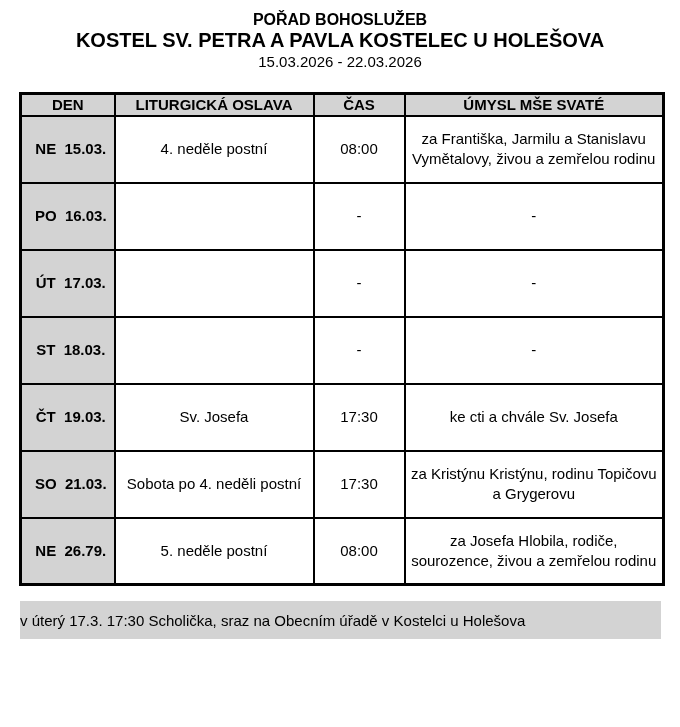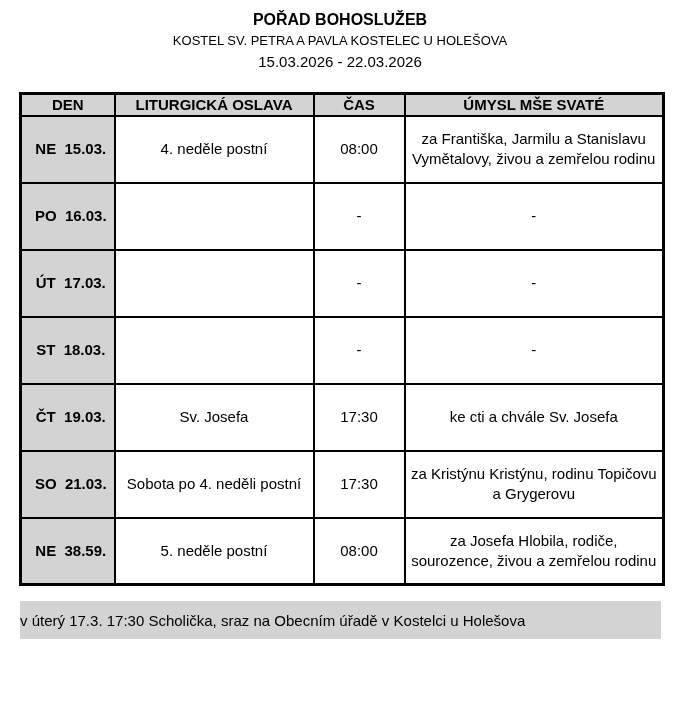--- a/index.html
+++ b/index.html
@@ -15,22 +15,22 @@
   .doc { width: 680px; }
 
   
   .titles { text-align: center; padding-top: 9px; }
   .title {
     font-size: 16px;
     font-weight: bold;
     line-height: 21px;
   }
   .subtitle {
-    font-size: 13px;
-    font-weight: normal;
+    font-size: 20px;
+    font-weight: bold;
     line-height: 21px;
     text-align: center;
   }
   .daterange {
     font-size: 15px;
     font-weight: normal;
     line-height: 22px;
   }
 
   
@@ -147,21 +147,21 @@
         <td class="time">17:30</td>
         <td class="intention">ke cti a chvále Sv. Josefa</td>
       </tr>
       <tr>
         <td class="day">SO  21.03.</td>
         <td class="celebration">Sobota po 4. neděli postní</td>
         <td class="time">17:30</td>
         <td class="intention">za Kristýnu Kristýnu, rodinu Topičovu a Grygerovu</td>
       </tr>
       <tr>
-        <td class="day">NE  38.59.</td>
+        <td class="day">NE  26.79.</td>
         <td class="celebration">5. neděle postní</td>
         <td class="time">08:00</td>
         <td class="intention">za Josefa Hlobila, rodiče, sourozence, živou a zemřelou rodinu</td>
       </tr>
     </tbody>
   </table>
 
   <div class="footer-note">v úterý 17.3. 17:30 Scholička, sraz na Obecním úřadě v Kostelci u Holešova</div>
 
 </div>

